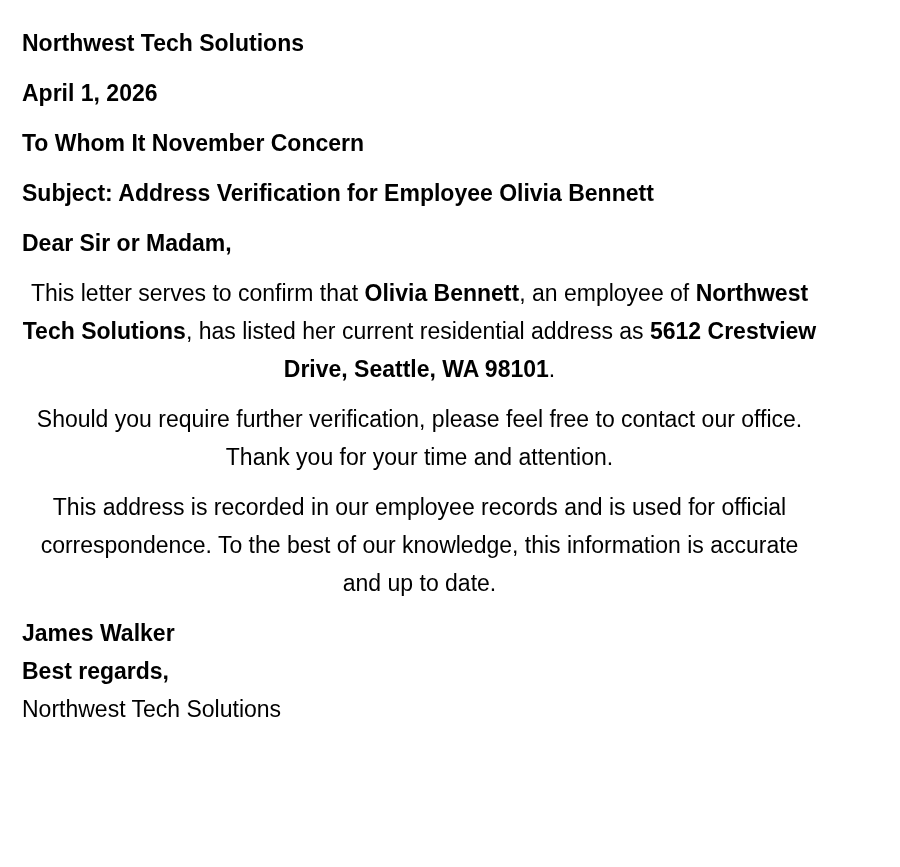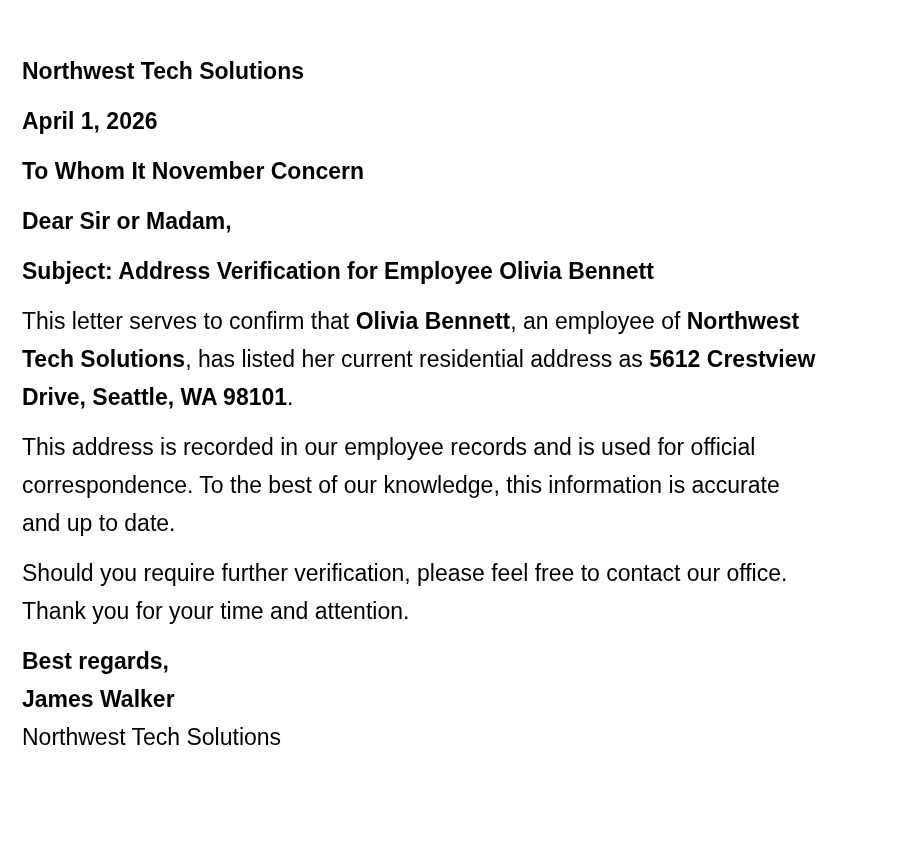--- a/index.html
+++ b/index.html
@@ -12,40 +12,39 @@
     height: 867px;
     background: #ffffff;
     font-family: "Liberation Sans", "DejaVu Sans", sans-serif;
     color: #000000;
     -webkit-font-smoothing: antialiased;
   }
   .letter {
     box-sizing: border-box;
     width: 839px;
     padding: 24px 22px 0 22px;
-    margin-top: 28px;
   }
   .block {
     margin: 0 0 12px 0;
     font-size: 23px;
     line-height: 38px;
     color: #000000;
     max-width: 848px;
   }
   .block:last-child {
     margin-bottom: 0;
   }
   .line {
     display: block;
   }
   .bold {
     font-weight: bold;
   }
   .para {
-    text-align: left;
+    text-align: center;
   }
   
   .group .line {
     line-height: 38px;
   }
 </style>
 </head>
 <body>
 
 <div class="letter">
@@ -56,32 +55,32 @@
 
   <div class="block">
     <span class="line bold">April 1, 2026</span>
   </div>
 
   <div class="block">
     <span class="line bold">To Whom It November Concern</span>
   </div>
 
   <div class="block">
-    <span class="line bold">Dear Sir or Madam,</span>
+    <span class="line bold">Subject: Address Verification for Employee Olivia Bennett</span>
   </div>
 
   <div class="block">
-    <span class="line bold">Subject: Address Verification for Employee Olivia Bennett</span>
+    <span class="line bold">Dear Sir or Madam,</span>
   </div>
 
   <p class="block para"><span>This letter serves to confirm that </span><span class="bold">Olivia Bennett</span><span>, an employee of </span><span class="bold">Northwest Tech Solutions</span><span>, has listed her current residential address as </span><span class="bold">5612 Crestview Drive, Seattle, WA 98101</span><span>.</span></p>
 
+  <p class="block para">Should you require further verification, please feel free to contact our office. Thank you for your time and attention.</p>
+
   <p class="block para">This address is recorded in our employee records and is used for official correspondence. To the best of our knowledge, this information is accurate and up to date.</p>
 
-  <p class="block para">Should you require further verification, please feel free to contact our office. Thank you for your time and attention.</p>
-
   <div class="block group">
+    <span class="line bold">James Walker</span>
     <span class="line bold">Best regards,</span>
-    <span class="line bold">James Walker</span>
     <span class="line">Northwest Tech Solutions</span>
   </div>
 
 </div>
 
 </body></html>

